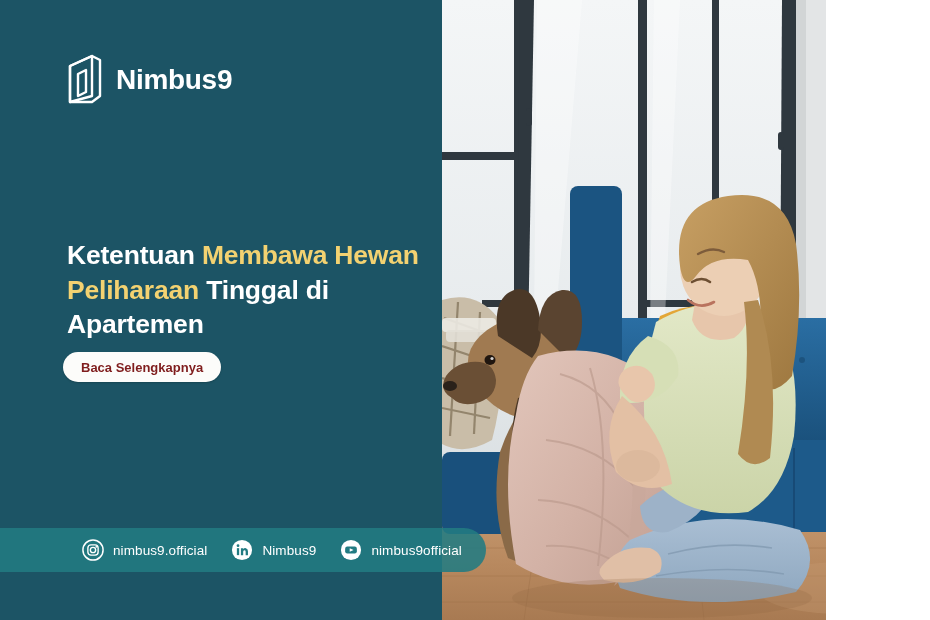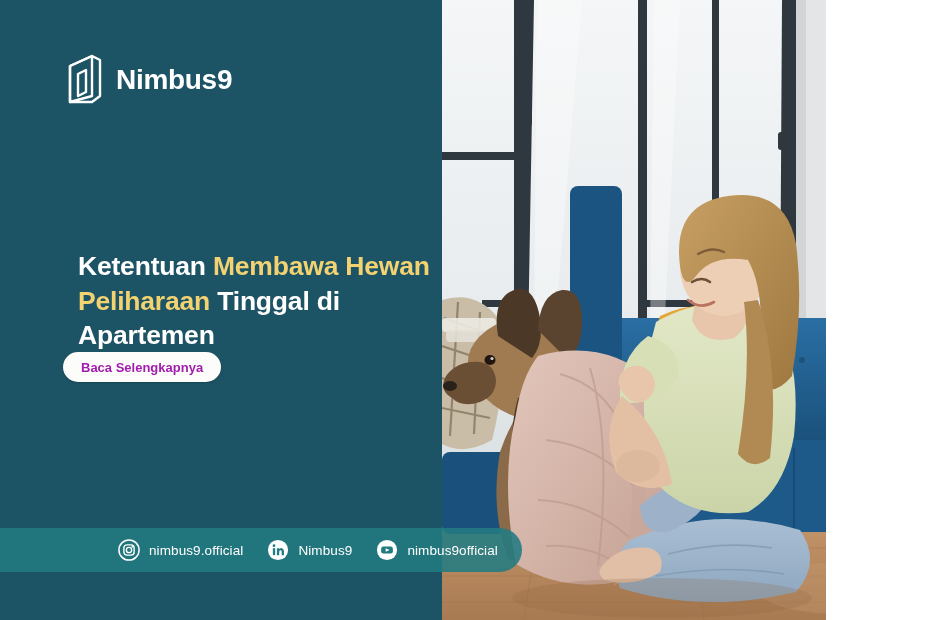--- a/index.html
+++ b/index.html
@@ -66,39 +66,39 @@
   .cta {
     position: absolute;
     left: 63px;
     top: 352px;
     height: 30px;
     padding: 10px 18px;
     display: inline-flex;
     align-items: center;
     justify-content: center;
     background: #fcfcfa;
-    color: #a21caf;
+    color: #7f1d1d;
     font-size: 13px;
     font-weight: bold;
     border: none;
     border-radius: 16px;
     cursor: pointer;
     font-family: "Liberation Sans", sans-serif;
     box-shadow: 0 1px 2px rgba(0,0,0,0.18);
   }
 
   
   .social-bar {
     position: absolute;
     left: 0;
     top: 528px;
     height: 44px;
     display: flex;
     align-items: center;
-    padding-left: 118px;
+    padding-left: 82px;
     padding-right: 24px;
     background: rgba(34,123,130,0.88);
     border-top-right-radius: 22px;
     border-bottom-right-radius: 22px;
     z-index: 5;
   }
   .social-item {
     display: flex;
     align-items: center;
     gap: 9px;
@@ -329,21 +329,21 @@
 
   <div class="brand" style="z-index:6;">
     <svg class="brand-mark" viewBox="0 0 42 56" fill="none">
       <path d="M8 14 L30 4 L38 8 L38 44 L30 50 L8 50 Z" stroke="#ffffff" stroke-width="2.4" stroke-linejoin="round" fill="none"></path>
       <path d="M8 14 L30 4 L30 44 L8 50 Z" stroke="#ffffff" stroke-width="2.4" stroke-linejoin="round" fill="none"></path>
       <path d="M16 22 L24 18 L24 40 L16 44 Z" stroke="#ffffff" stroke-width="2.4" stroke-linejoin="round" fill="none"></path>
     </svg>
     <span class="brand-name">Nimbus9</span>
   </div>
 
-  <h1 class="headline" style="z-index:6; margin:15px;">
+  <h1 class="headline" style="z-index:6; margin:4px;">
     <span>Ketentuan </span><span class="hl-accent">Membawa Hewan Peliharaan</span><span> Tinggal di Apartemen</span>
   </h1>
 
   <button class="cta" style="z-index:6;">Baca Selengkapnya</button>
 
   <div class="social-bar">
 
     <div class="social-item">
       <svg class="social-icon" viewBox="0 0 24 24">
         <circle cx="12" cy="12" r="11" fill="none" stroke="#ffffff" stroke-width="1.6"></circle>

